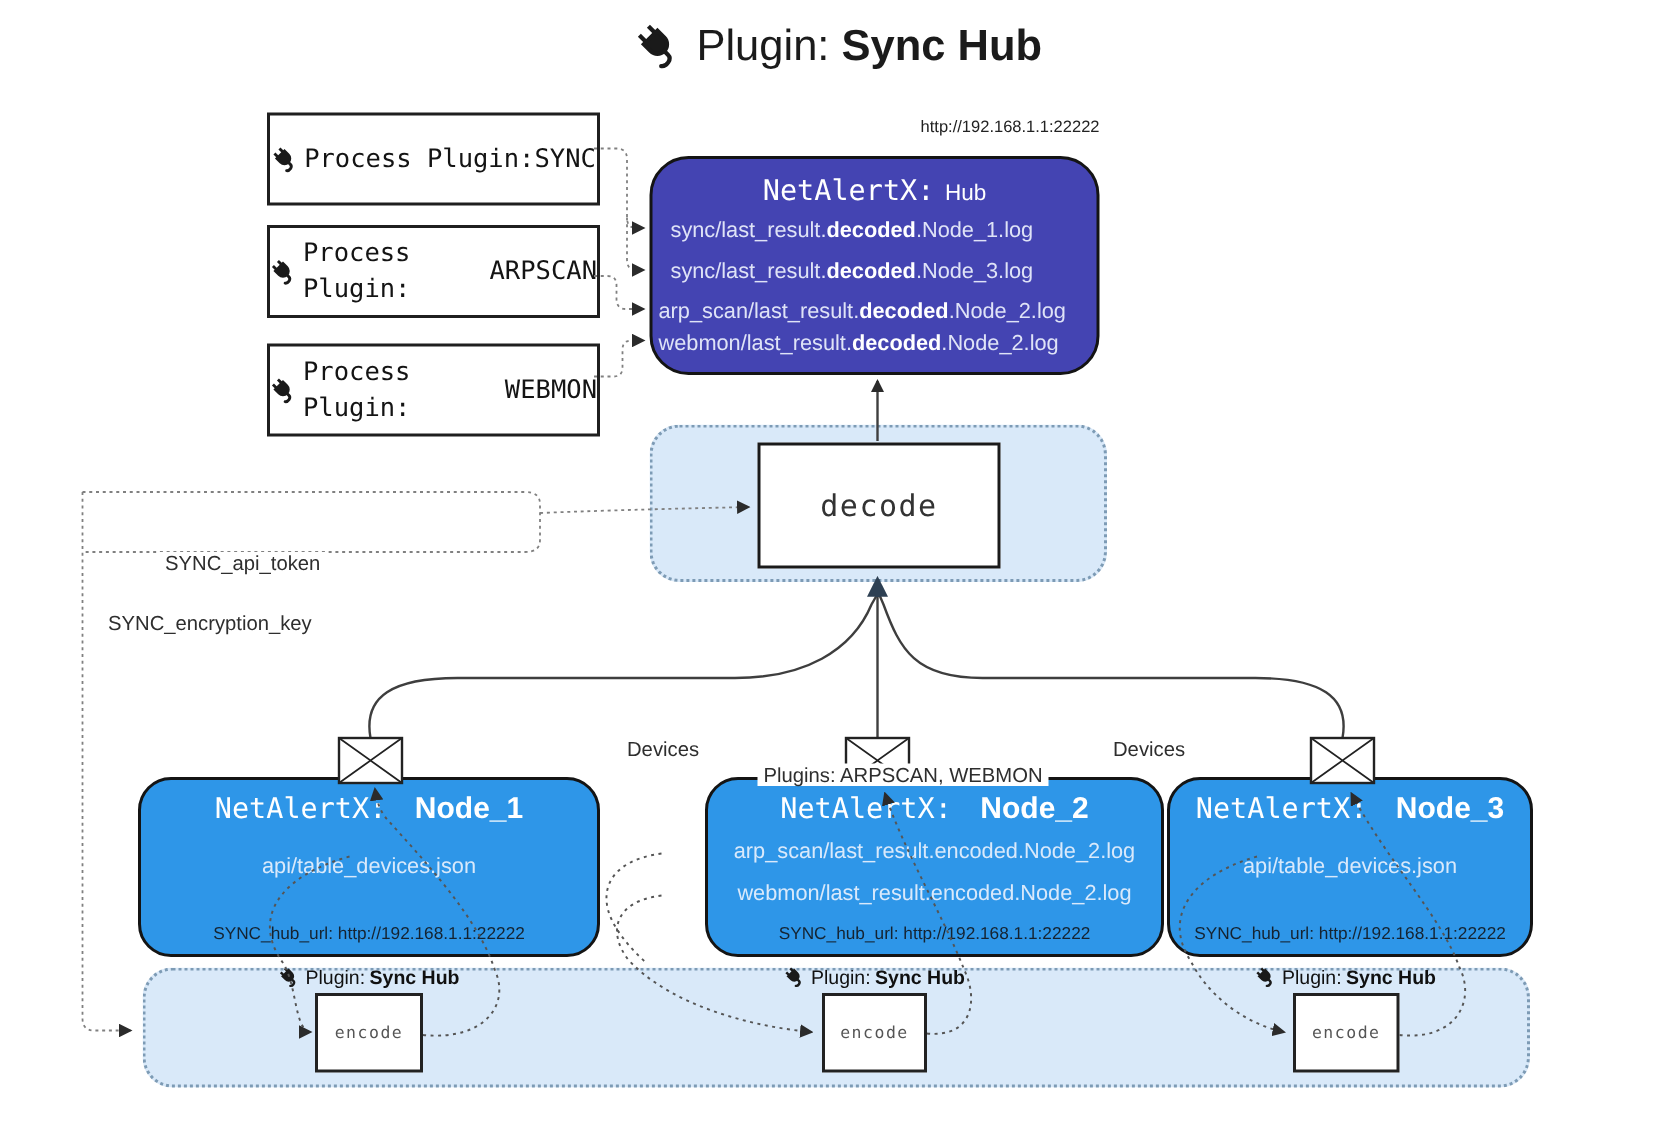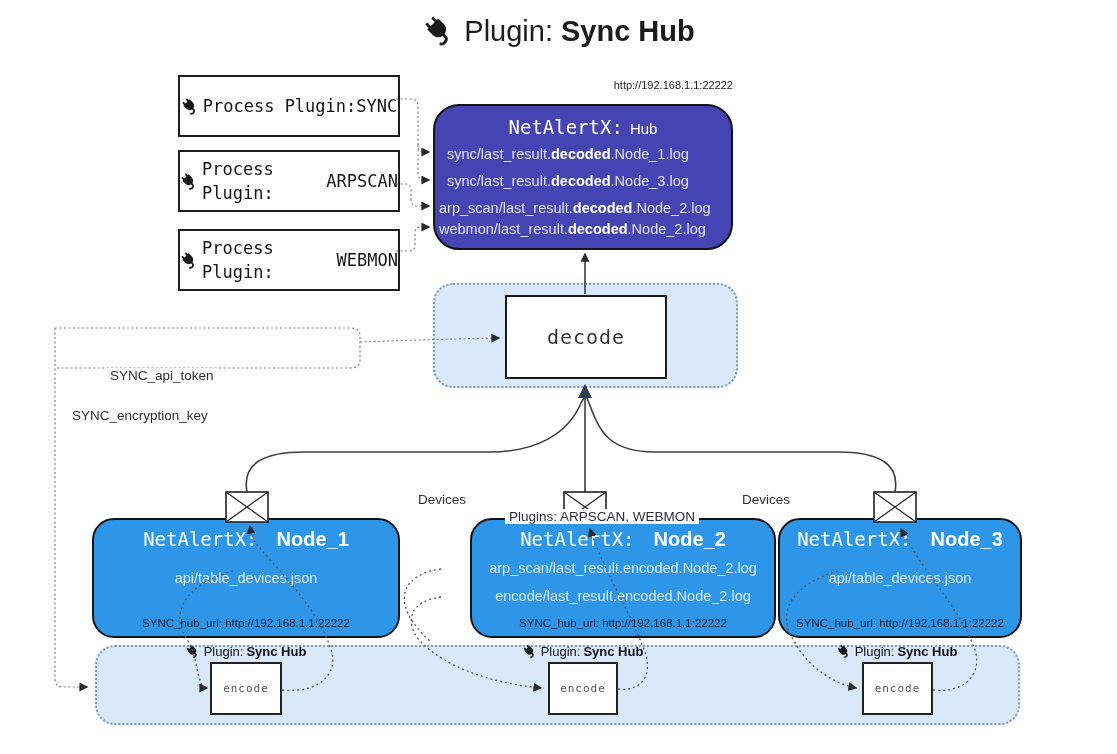--- a/index.html
+++ b/index.html
@@ -148,21 +148,21 @@
       <span class="app">NetAlertX:</span><span class="name">Node_1</span>
     </div>
     <div class="abs nfile" style="top:50px;">api/table_devices.json</div>
     <div class="abs nurl">SYNC_hub_url: http://192.168.1.1:22222</div>
   </div>
   <div class="abs node" style="left:431px;width:306px;margin-left:39px;">
     <div class="abs node-title">
       <span class="app">NetAlertX:</span><span class="name">Node_2</span>
     </div>
     <div class="abs nfile" style="top:40px;">arp_scan/last_result.encoded.Node_2.log</div>
-    <div class="abs nfile" style="top:68px;">encode/last_result.encoded.Node_2.log</div>
+    <div class="abs nfile" style="top:68px;">webmon/last_result.encoded.Node_2.log</div>
     <div class="abs nurl">SYNC_hub_url: http://192.168.1.1:22222</div>
   </div>
   <div class="abs node" style="left:778px;width:244px;">
     <div class="abs node-title">
       <span class="app">NetAlertX:</span><span class="name">Node_3</span>
     </div>
     <div class="abs nfile" style="top:50px;">api/table_devices.json</div>
     <div class="abs nurl">SYNC_hub_url: http://192.168.1.1:22222</div>
   </div>
 

